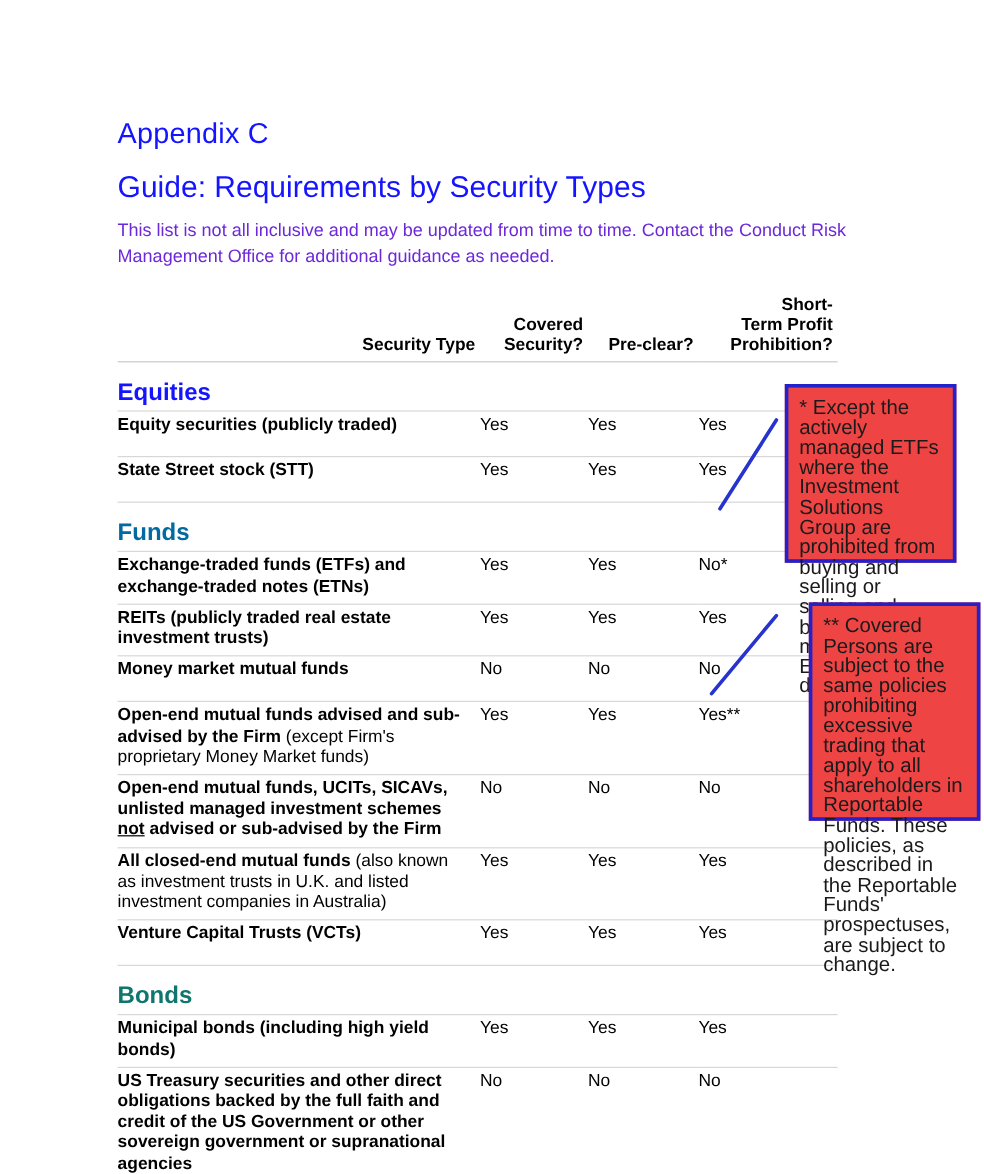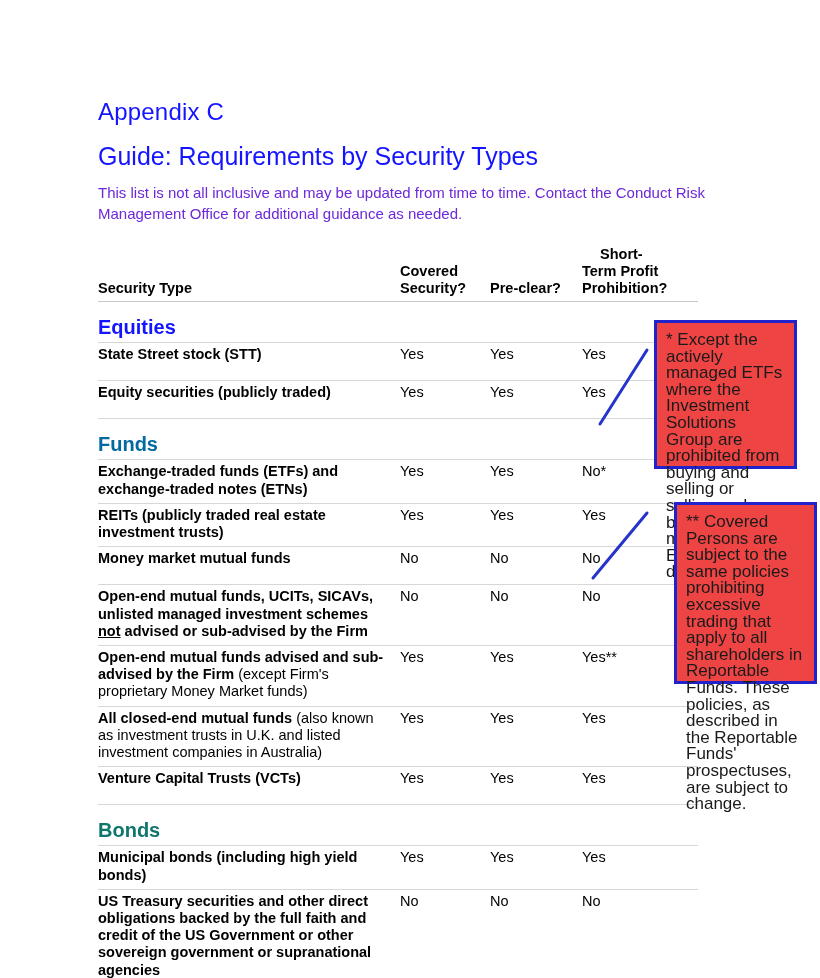--- a/index.html
+++ b/index.html
@@ -48,21 +48,21 @@
     table-layout: fixed;
   }
   table.sec-table col.c1 { width: 302px; }
   table.sec-table col.c2 { width: 90px; }
   table.sec-table col.c3 { width: 92px; }
   table.sec-table col.c4 { width: 116px; }
 
   th.col-header {
     font-size: 14.5px;
     font-weight: 700;
-    text-align: left;
+    text-align: right;
     vertical-align: bottom;
     white-space: pre-line;
     line-height: 17px;
     padding: 0 4px 4px 0;
     border-bottom: 1px solid #c9c9c9;
   }
   th.col-header.short-term { text-indent: 18px; }
 
   td.section-heading {
     font-size: 20px;
@@ -141,31 +141,31 @@
           <th class="col-header short-term">Short-
 Term Profit
 Prohibition?</th>
         </tr>
       </thead>
       <tbody>
           <tr>
             <td colspan="4" class="section-heading" style="color: rgb(20, 20, 255);">Equities</td>
           </tr>
           <tr class="gap">
+            <td class="name-cell"><span class="seg-bold">Equity securities (publicly traded)</span></td>
+            <td class="val-cell">Yes</td>
+            <td class="val-cell">Yes</td>
+            <td class="val-cell">Yes</td>
+          </tr>
+          <tr class="gap">
             <td class="name-cell"><span class="seg-bold">State Street stock (STT)</span></td>
             <td class="val-cell">Yes</td>
             <td class="val-cell">Yes</td>
             <td class="val-cell">Yes</td>
           </tr>
-          <tr class="gap">
-            <td class="name-cell"><span class="seg-bold">Equity securities (publicly traded)</span></td>
-            <td class="val-cell">Yes</td>
-            <td class="val-cell">Yes</td>
-            <td class="val-cell">Yes</td>
-          </tr>
           <tr>
             <td colspan="4" class="section-heading" style="color: #0369a1;">Funds</td>
           </tr>
           <tr>
             <td class="name-cell"><span class="seg-bold">Exchange-traded funds (ETFs) and exchange-traded notes (ETNs)</span></td>
             <td class="val-cell">Yes</td>
             <td class="val-cell">Yes</td>
             <td class="val-cell">No*</td>
           </tr>
           <tr>
@@ -174,30 +174,30 @@
             <td class="val-cell">Yes</td>
             <td class="val-cell">Yes</td>
           </tr>
           <tr class="gap">
             <td class="name-cell"><span class="seg-bold">Money market mutual funds</span></td>
             <td class="val-cell">No</td>
             <td class="val-cell">No</td>
             <td class="val-cell">No</td>
           </tr>
           <tr>
+            <td class="name-cell"><span class="seg-bold">Open-end mutual funds advised and sub-advised by the Firm</span><span class="seg-normal"> (except Firm's proprietary Money Market funds)</span></td>
+            <td class="val-cell">Yes</td>
+            <td class="val-cell">Yes</td>
+            <td class="val-cell">Yes**</td>
+          </tr>
+          <tr>
             <td class="name-cell"><span class="seg-bold">Open-end mutual funds, UCITs, SICAVs, unlisted managed investment schemes </span><span class="seg-bold-underline">not</span><span class="seg-bold"> advised or sub-advised by the Firm</span></td>
             <td class="val-cell">No</td>
             <td class="val-cell">No</td>
             <td class="val-cell">No</td>
-          </tr>
-          <tr>
-            <td class="name-cell"><span class="seg-bold">Open-end mutual funds advised and sub-advised by the Firm</span><span class="seg-normal"> (except Firm's proprietary Money Market funds)</span></td>
-            <td class="val-cell">Yes</td>
-            <td class="val-cell">Yes</td>
-            <td class="val-cell">Yes**</td>
           </tr>
           <tr>
             <td class="name-cell"><span class="seg-bold">All closed-end mutual funds</span><span class="seg-normal"> (also known as investment trusts in U.K. and listed investment companies in Australia)</span></td>
             <td class="val-cell">Yes</td>
             <td class="val-cell">Yes</td>
             <td class="val-cell">Yes</td>
           </tr>
           <tr class="gap">
             <td class="name-cell"><span class="seg-bold">Venture Capital Trusts (VCTs)</span></td>
             <td class="val-cell">Yes</td>

